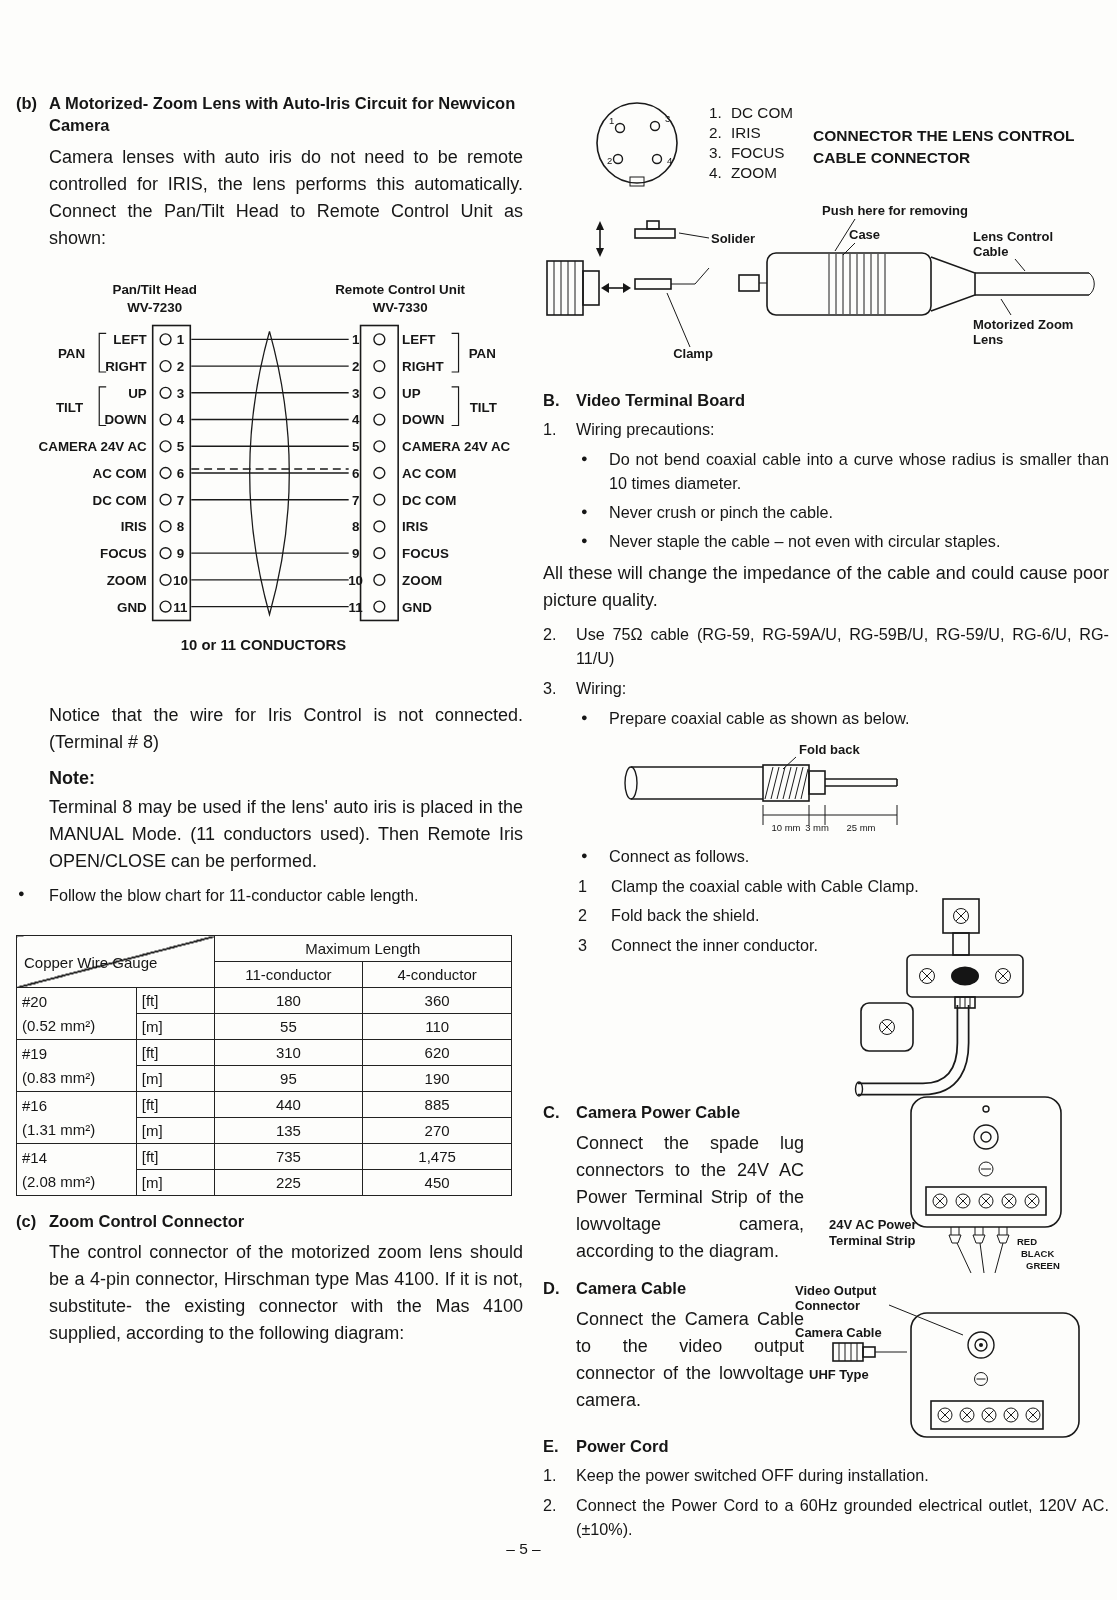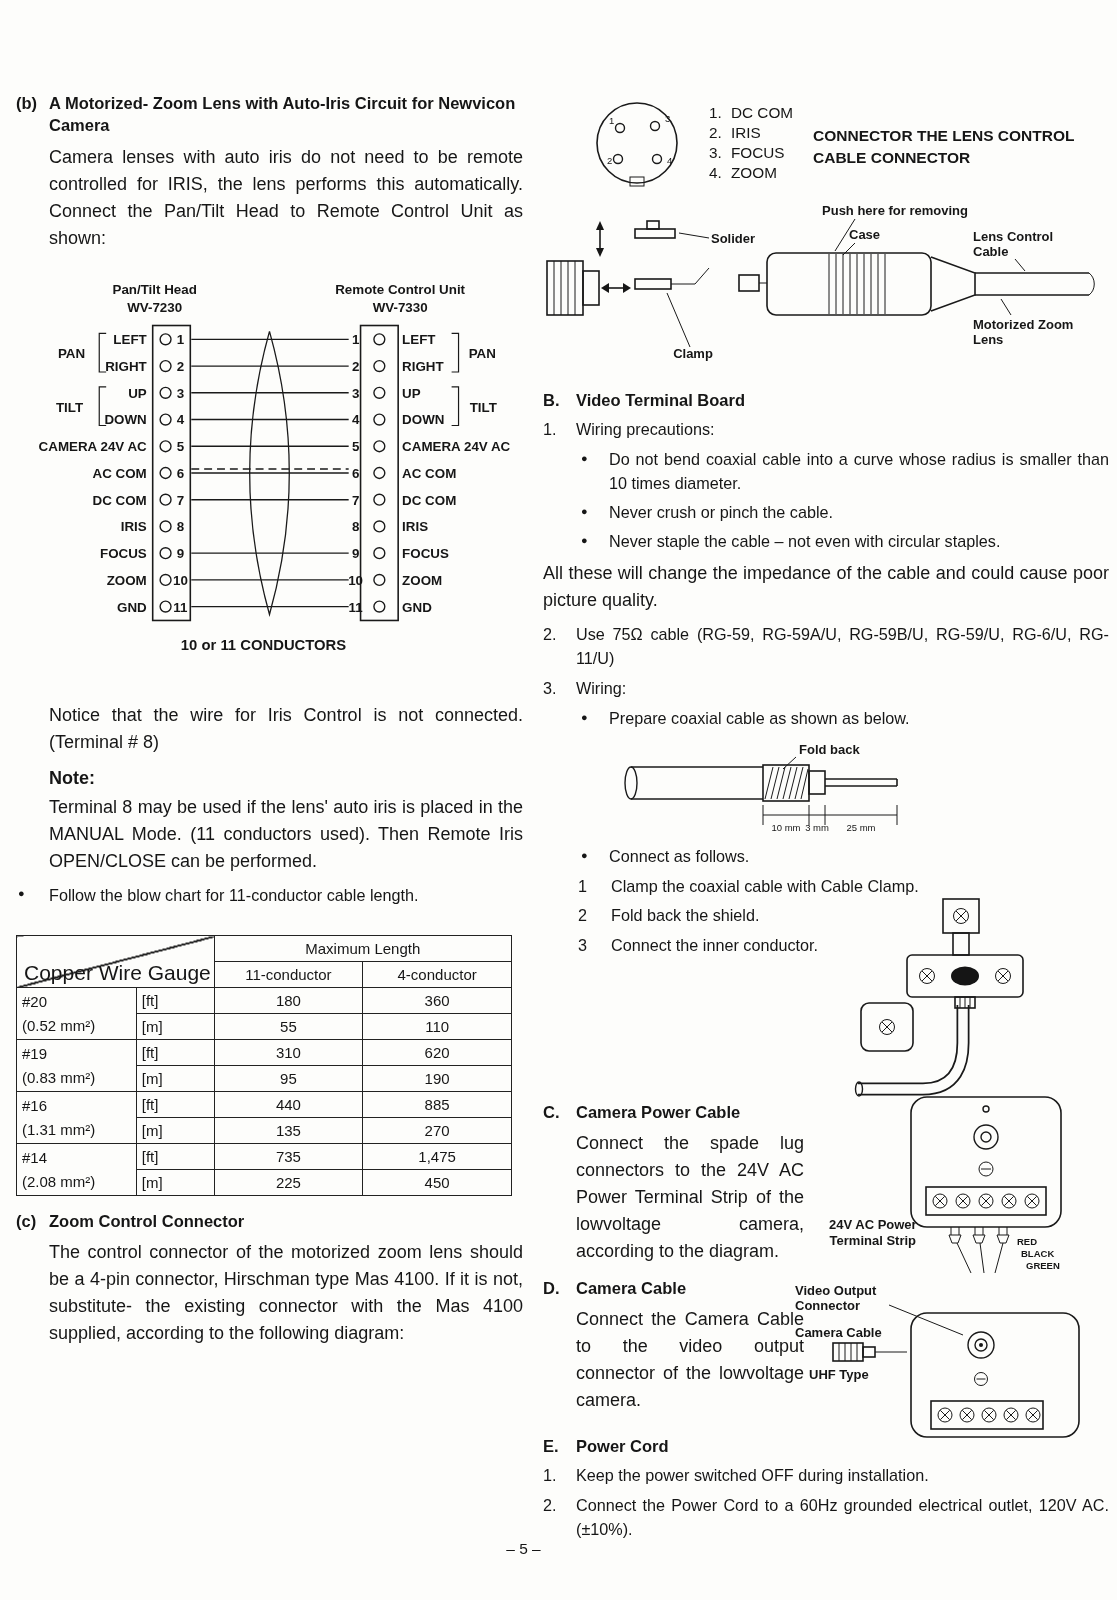--- a/index.html
+++ b/index.html
@@ -45,21 +45,21 @@
   .num-item .nt{flex:1;font-size:16.2px;line-height:1.48;text-align:justify}
   .step{display:flex;margin:0 0 6px 35px;font-size:16.2px;line-height:1.45}
   .step .n{flex:0 0 33px}
 
   
   table.cable{border-collapse:collapse;margin:12px 0 14px 0;width:496px}
   table.cable th,table.cable td{border:1.4px solid #222;font-size:15px;padding:2px 5px;height:26px}
   table.cable th{font-weight:normal;text-align:center}
   th.diag{position:relative;width:198px;padding:0;
     background:linear-gradient(to bottom right,transparent calc(50% - 1px),#222 calc(50% - 1px),#222 calc(50% + 1px),transparent calc(50% + 1px))}
-  th.diag .diag-label{position:absolute;left:7px;bottom:2px;font-size:21px}
+  th.diag .diag-label{position:absolute;left:7px;bottom:16px;font-size:15px}
   td.gauge{width:120px;text-align:left;padding-left:8px;line-height:1.55}
   td.unit{width:78px;}
   td.val{text-align:center;width:149px}
 
   
   .pin-row{display:flex;align-items:flex-start;padding-left:40px;height:104px}
   .pin-legend{margin:8px 0 0 14px;width:92px}
   .pl-item{display:flex;font-size:15.3px;line-height:20px}
   .pl-item .pn{flex:0 0 22px}
   .pin-heading{margin:30px 0 0 12px;font-weight:bold;font-size:15.5px;line-height:1.45}
@@ -67,21 +67,21 @@
   .coax{display:block;margin:10px 0 10px 70px}
   .connect-wrap{position:relative;height:256px}
   .clamp-svg{position:absolute;left:308px;top:52px}
   .sec-cd{position:relative}
   .sec-c{height:176px}
   .sec-d{height:158px}
   .cd-text{margin-left:33px;width:228px}
   .side-svg{position:absolute}
   .camc-svg{left:356px;top:-6px}
   .camd-svg{left:250px;top:6px}
-  .strip-label{position:absolute;left:286px;top:116px;font-size:13px;font-weight:bold;line-height:1.25;text-align:center}
+  .strip-label{position:absolute;left:286px;top:116px;font-size:13px;font-weight:bold;line-height:1.25;text-align:left}
   .page-num{position:absolute;left:0;right:70px;top:1540px;text-align:center;font-size:15.5px}
 </style>
 </head>
 <body>
 
 <div class="page">
 
   <div class="col left-col">
 
     <div class="sec-head">

